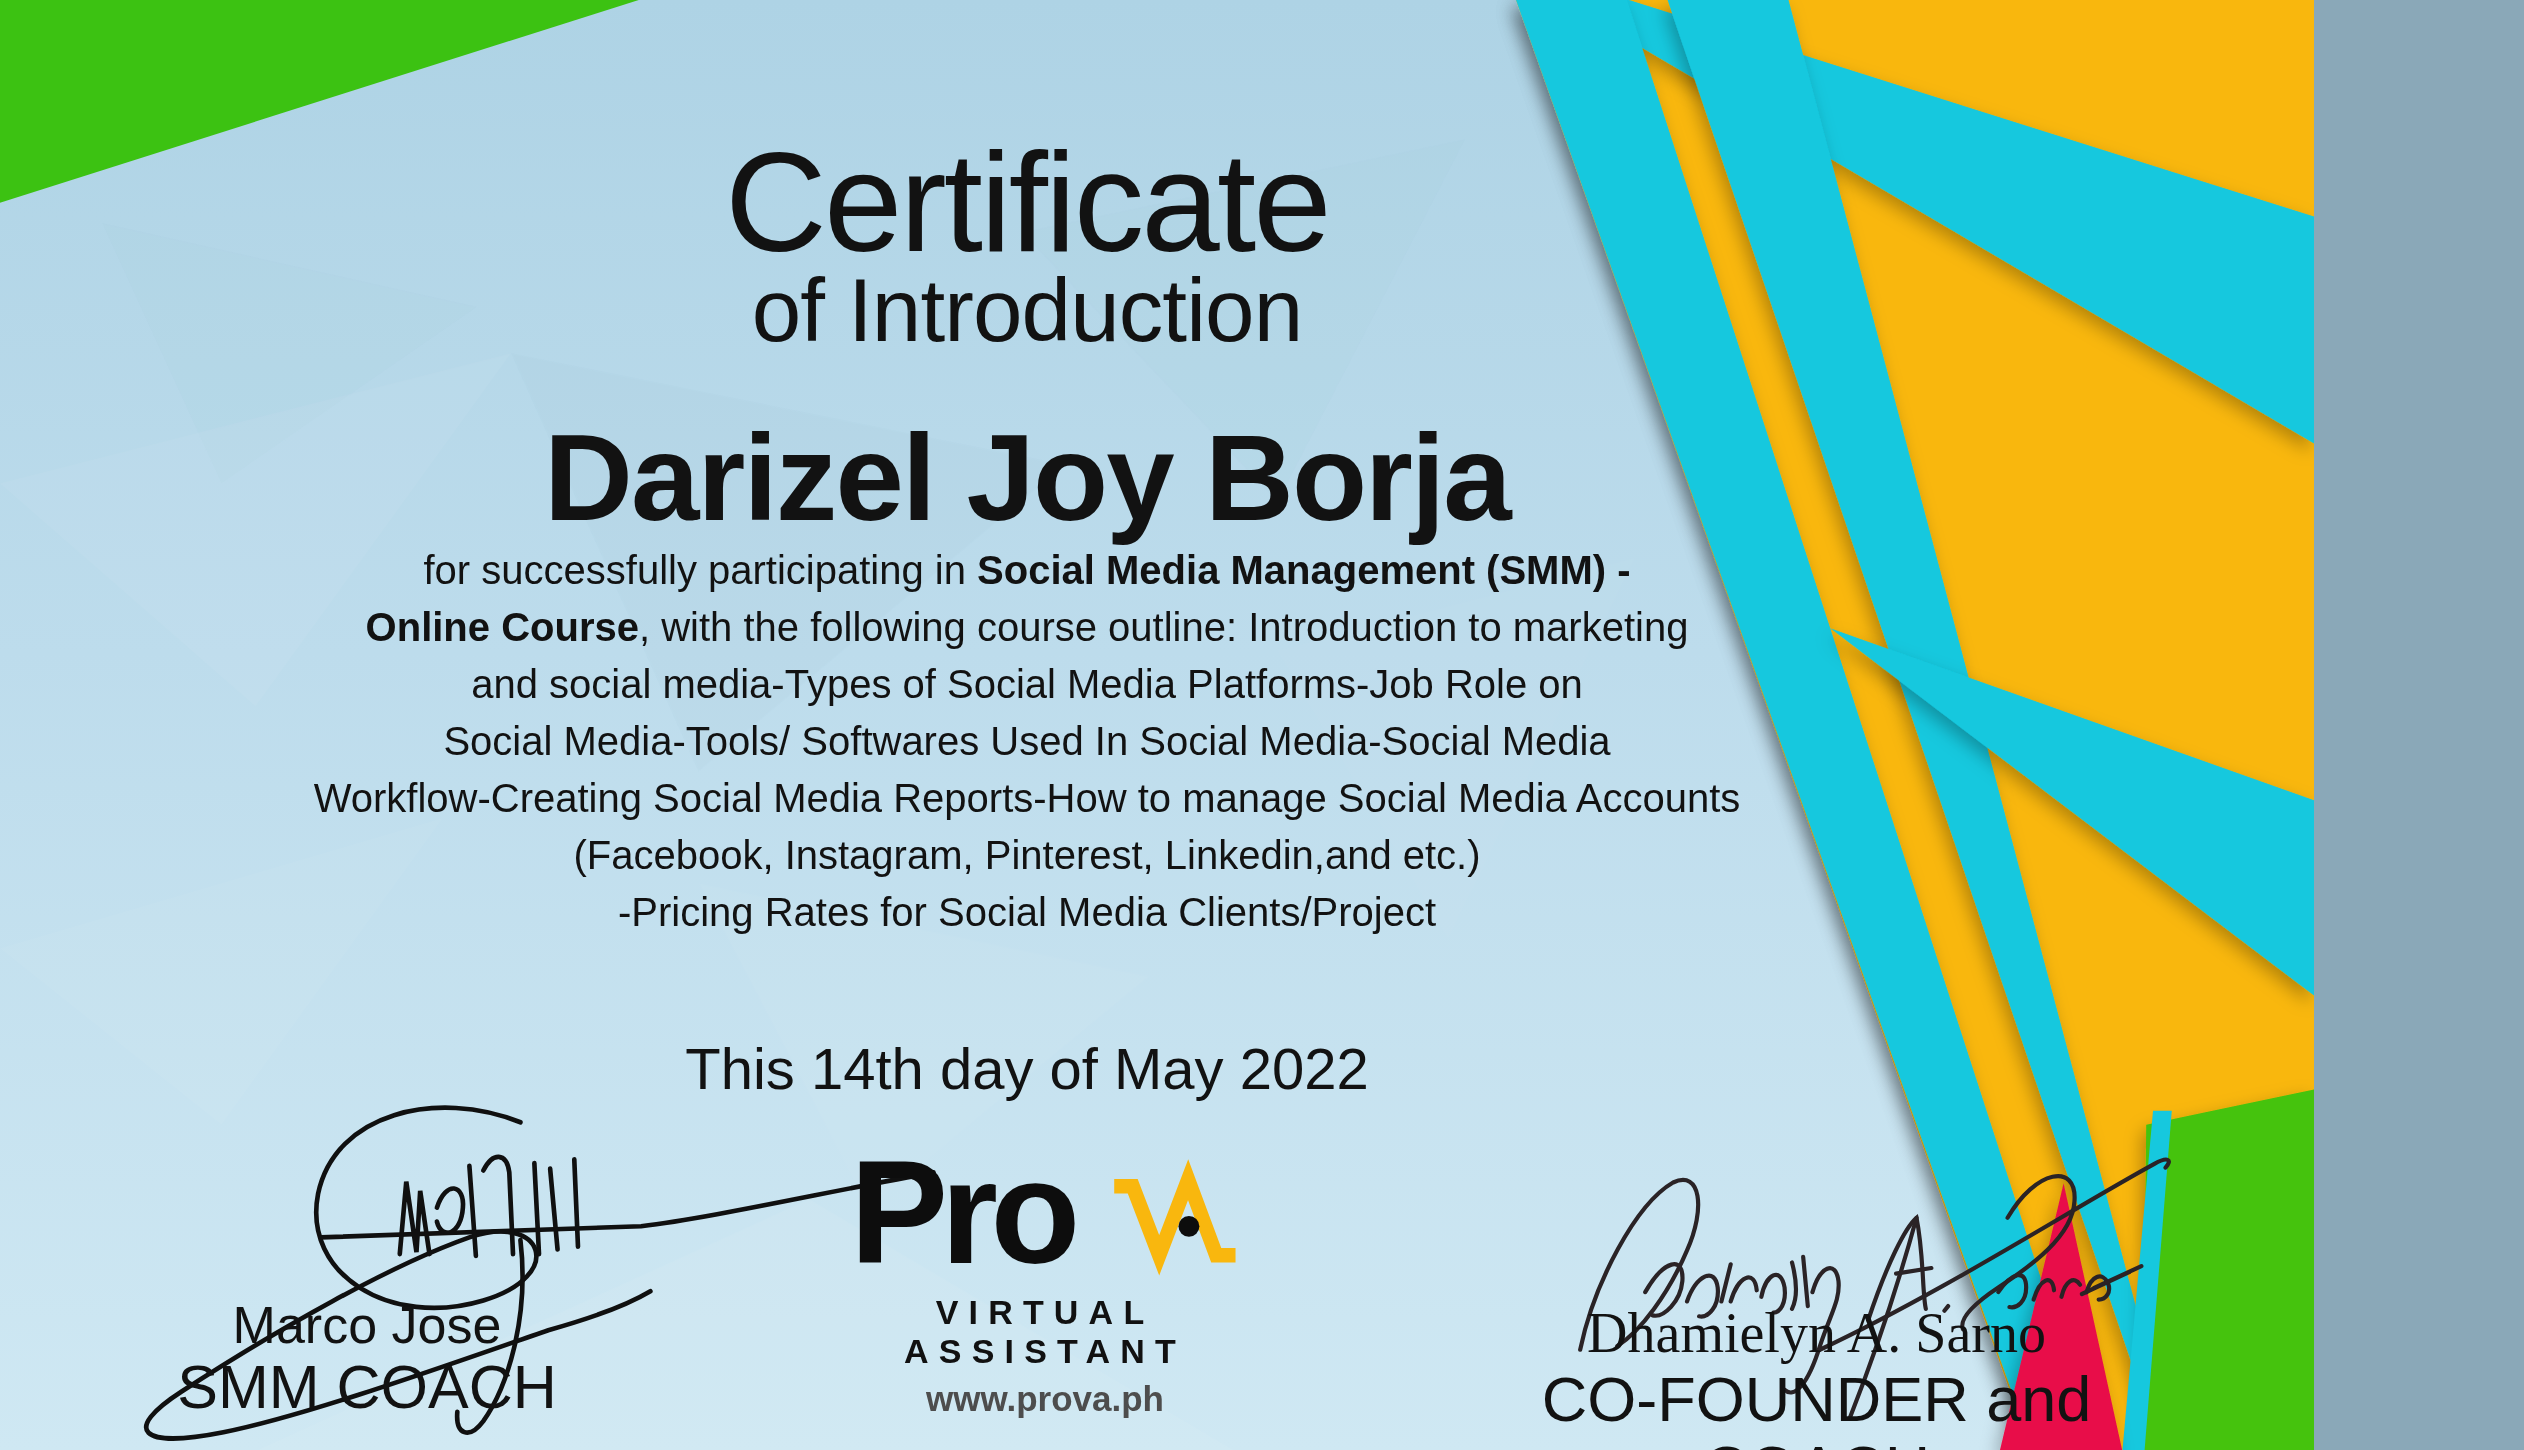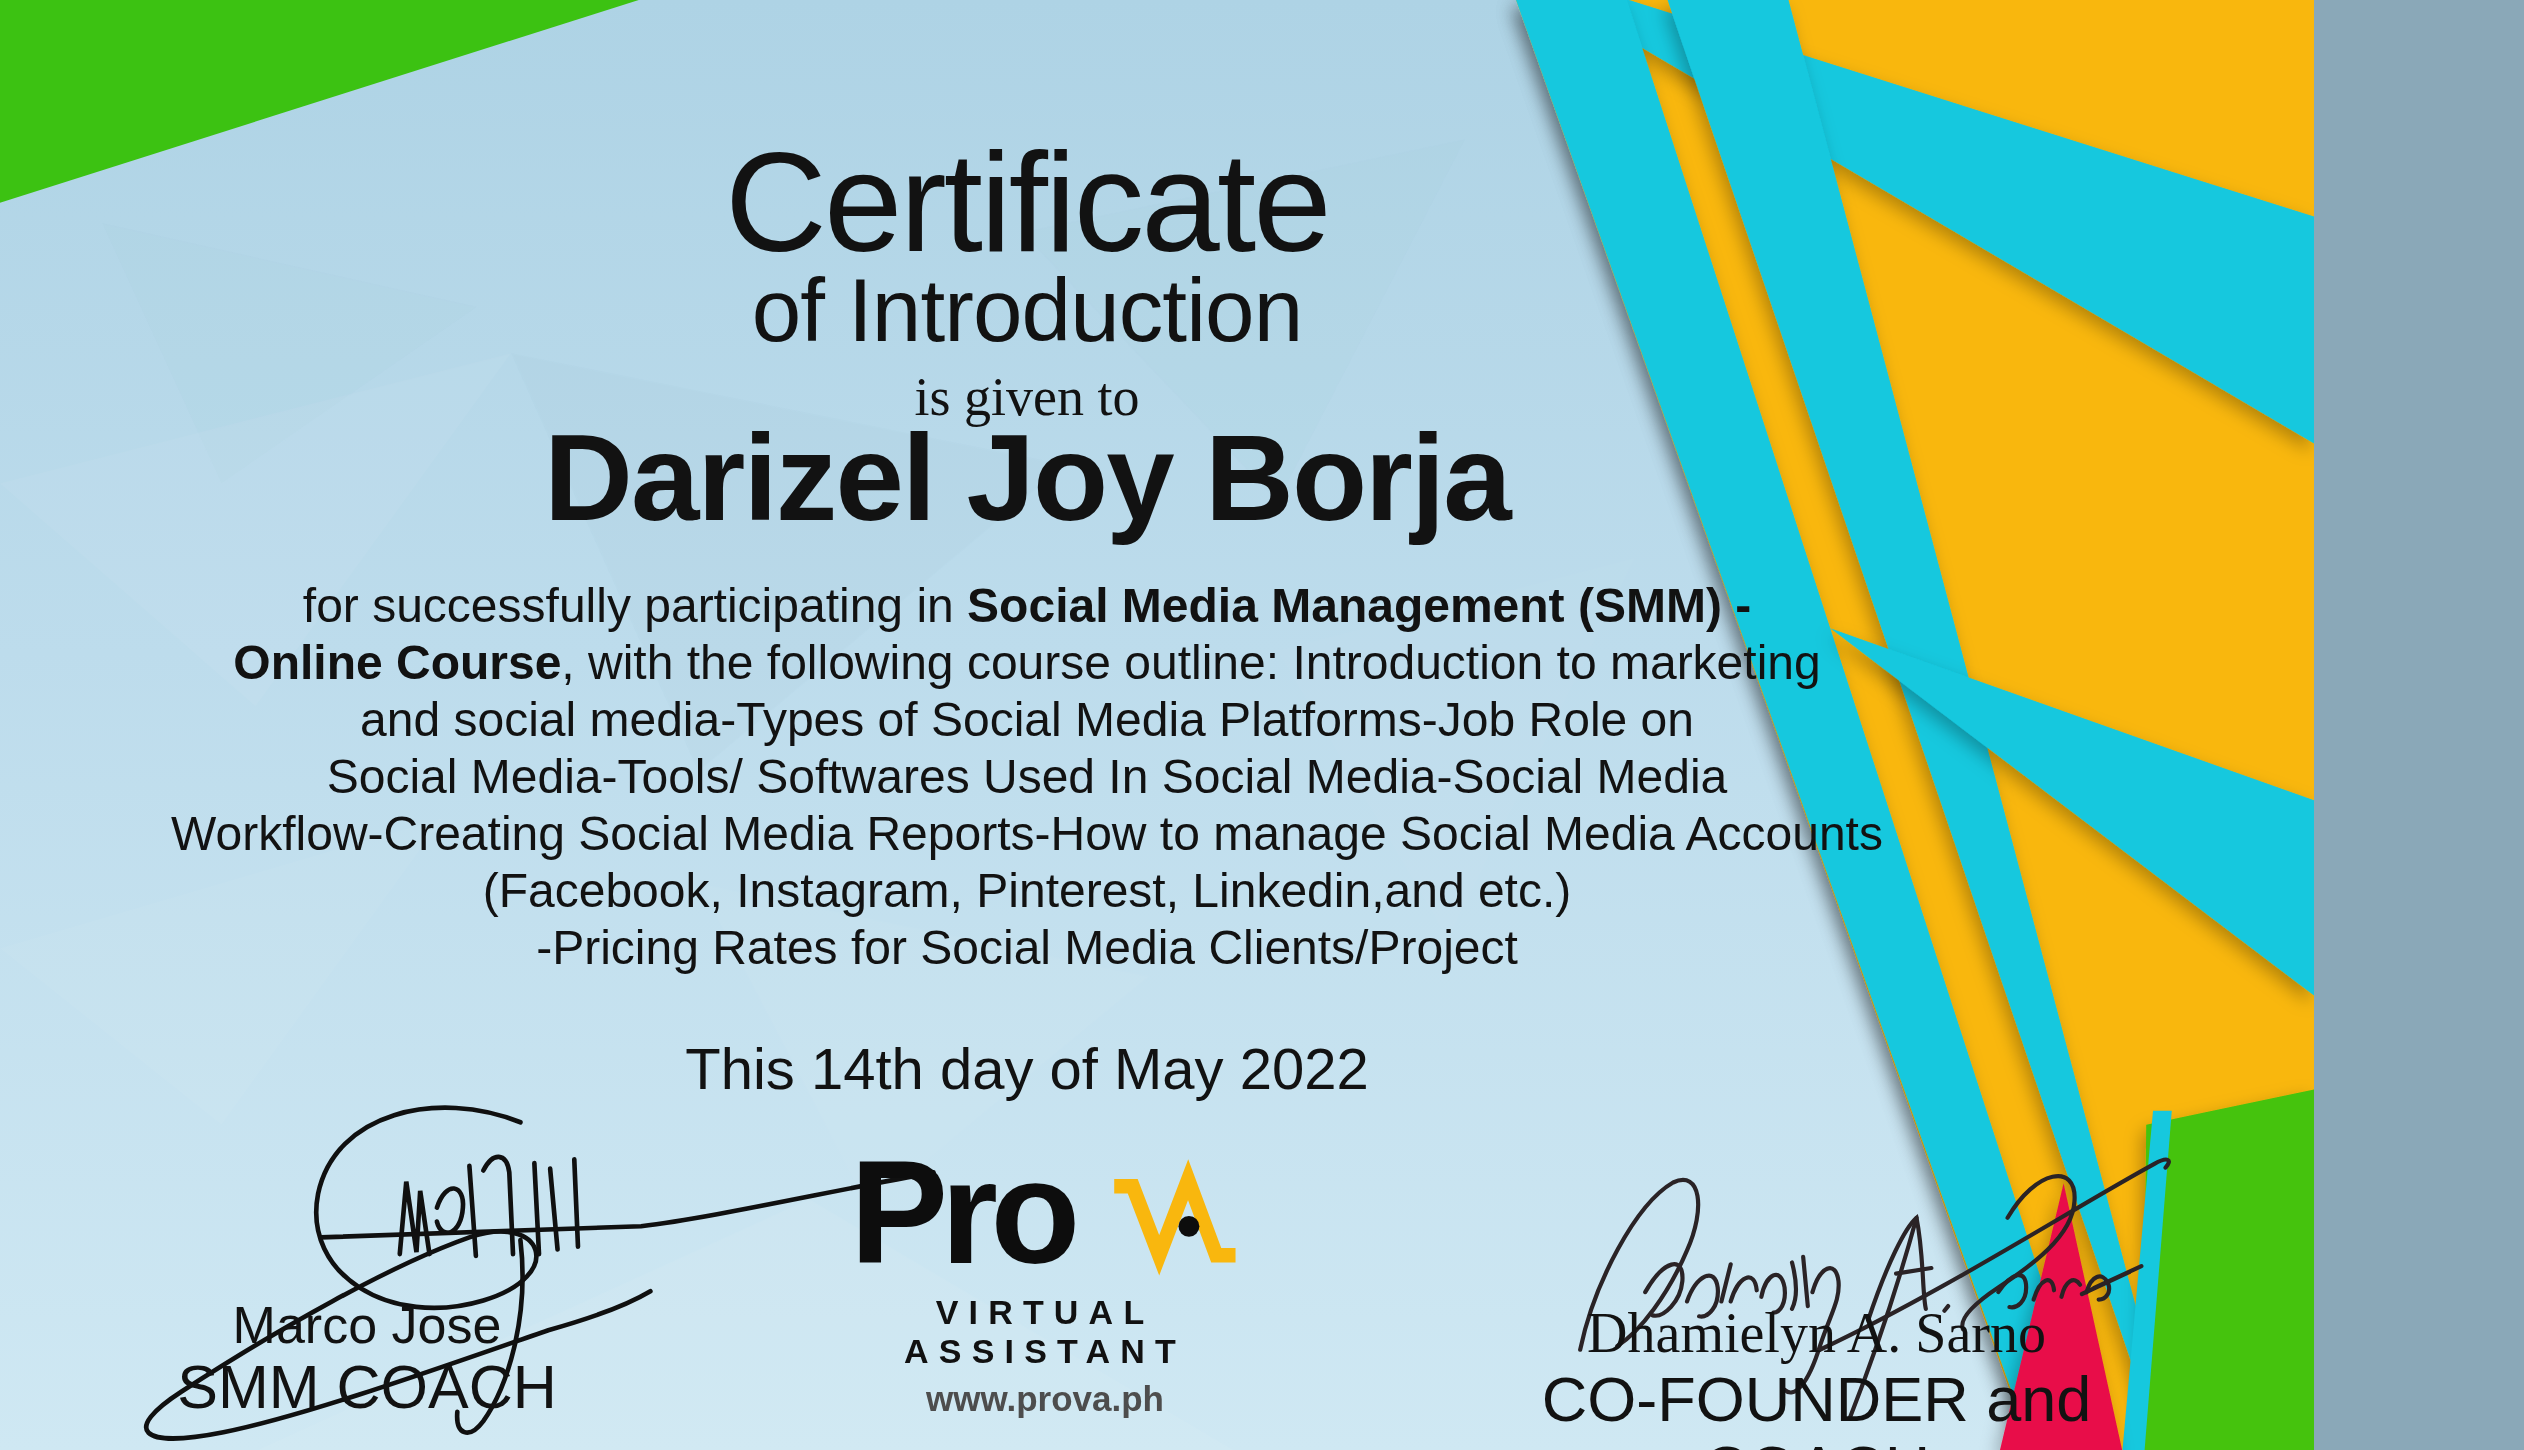--- a/index.html
+++ b/index.html
@@ -20,21 +20,21 @@
   .poly-yellow{fill:var(--yellow);}
   .poly-cyan{fill:var(--cyan);}
   .poly-red{fill:var(--red);}
   .texture{opacity:.5;}
   .abs{position:absolute;}
   .center-col{left:0; width:2054px; text-align:center;}
   .title1{top:132px; font-size:141px; font-weight:300; letter-spacing:-2.8px; line-height:1;}
   .title2{top:266px; font-size:89px; font-weight:300; letter-spacing:-0.9px; line-height:1;}
   .given-to{top:370px; font-family:"Liberation Serif", serif; font-size:54px; line-height:1;}
   .recipient{top:416px; font-size:123px; font-weight:bold; letter-spacing:-1.9px; line-height:1;}
-  .body-text{top:577px; font-size:48px; line-height:57px; font-weight:400;}
+  .body-text{top:542px; font-size:40px; line-height:57px; font-weight:400;}
   .body-text b{font-weight:bold;}
   .date-line{top:1035px; font-size:58px;text-align:center;}
   .sig-block{text-align:center;}
   .sig-name{font-size:52px; line-height:1.1;}
   .sig-role{font-size:61px; line-height:1.1;}
   .sig-left{left:88px; top:1297px; width:558px;}
   .sig-right{left:1510px; top:1303px; width:613px;}
   .sig-right .sig-name{font-size:56px;font-family:Liberation Serif, serif;}
   .sig-right .sig-role{font-size:63px;}
   .sig-svg{position:absolute; pointer-events:none;}
@@ -77,21 +77,20 @@
     <polygon class="poly-cyan" points="1958,0 2100,0 2553,1561 2538,1561" filter="url(#ds)"></polygon>
     <polygon class="poly-cyan" points="2149,676 2717,861 2717,1071" filter="url(#ds)"></polygon>
 
     <polygon class="poly-green-br" points="2520,1210 2717,1172 2717,1561 2516,1561" filter="url(#ds)"></polygon>
     <polygon class="poly-cyan" points="2528,1195 2550,1195 2518,1561 2492,1561"></polygon>
     <polygon class="poly-red" points="2423,1273 2492,1561 2348,1561" filter="url(#ds)"></polygon>
   </svg>
 
   <div class="abs center-col title1">Certificate</div>
   <div class="abs center-col title2">of Introduction</div>
-  <div class="abs center-col given-to">is given to</div>
   <div class="abs center-col recipient">Darizel Joy Borja</div>
 
   <div class="abs center-col body-text" id="body-text">
       <div><span>for successfully participating in </span><b>Social Media Management (SMM) -</b></div>
       <div><b>Online Course</b><span>, with the following course outline: Introduction to marketing</span></div>
       <div><span>and social media-Types of Social Media Platforms-Job Role on</span></div>
       <div><span>Social Media-Tools/ Softwares Used In Social Media-Social Media</span></div>
       <div><span>Workflow-Creating Social Media Reports-How to manage Social Media Accounts</span></div>
       <div><span>(Facebook, Instagram, Pinterest, Linkedin,and etc.)</span></div>
       <div><span>-Pricing Rates for Social Media Clients/Project</span></div>

